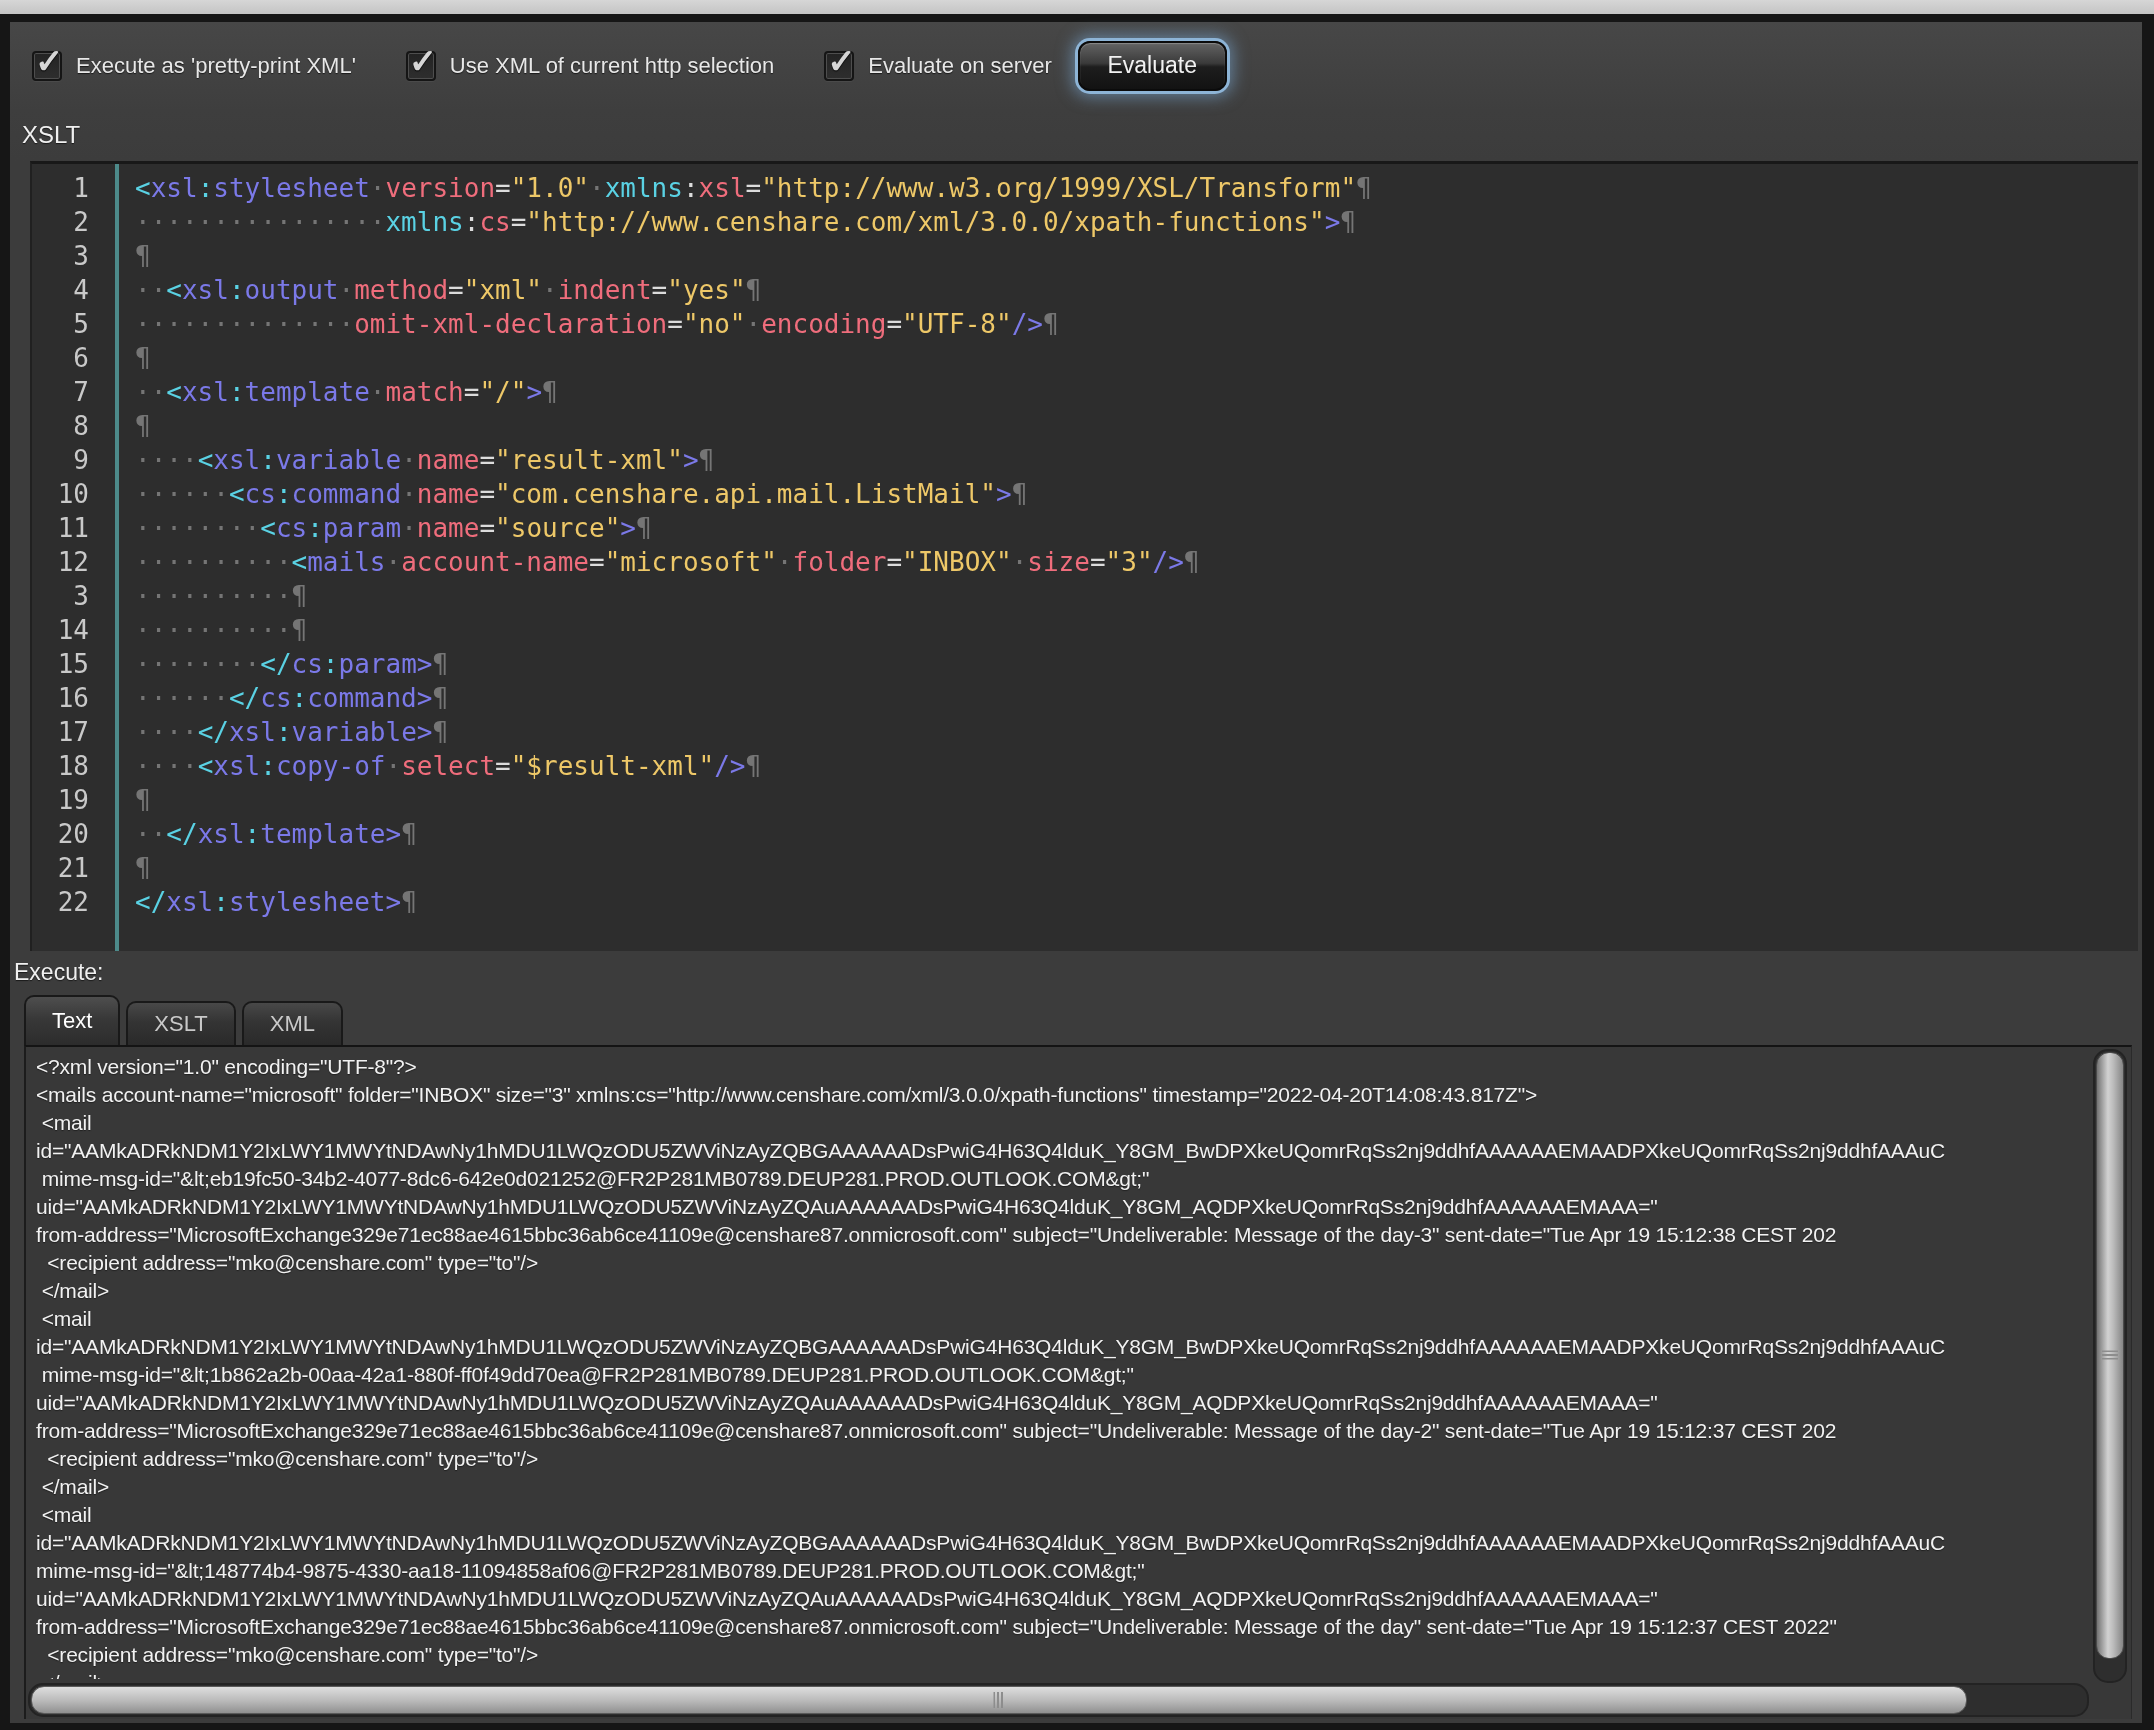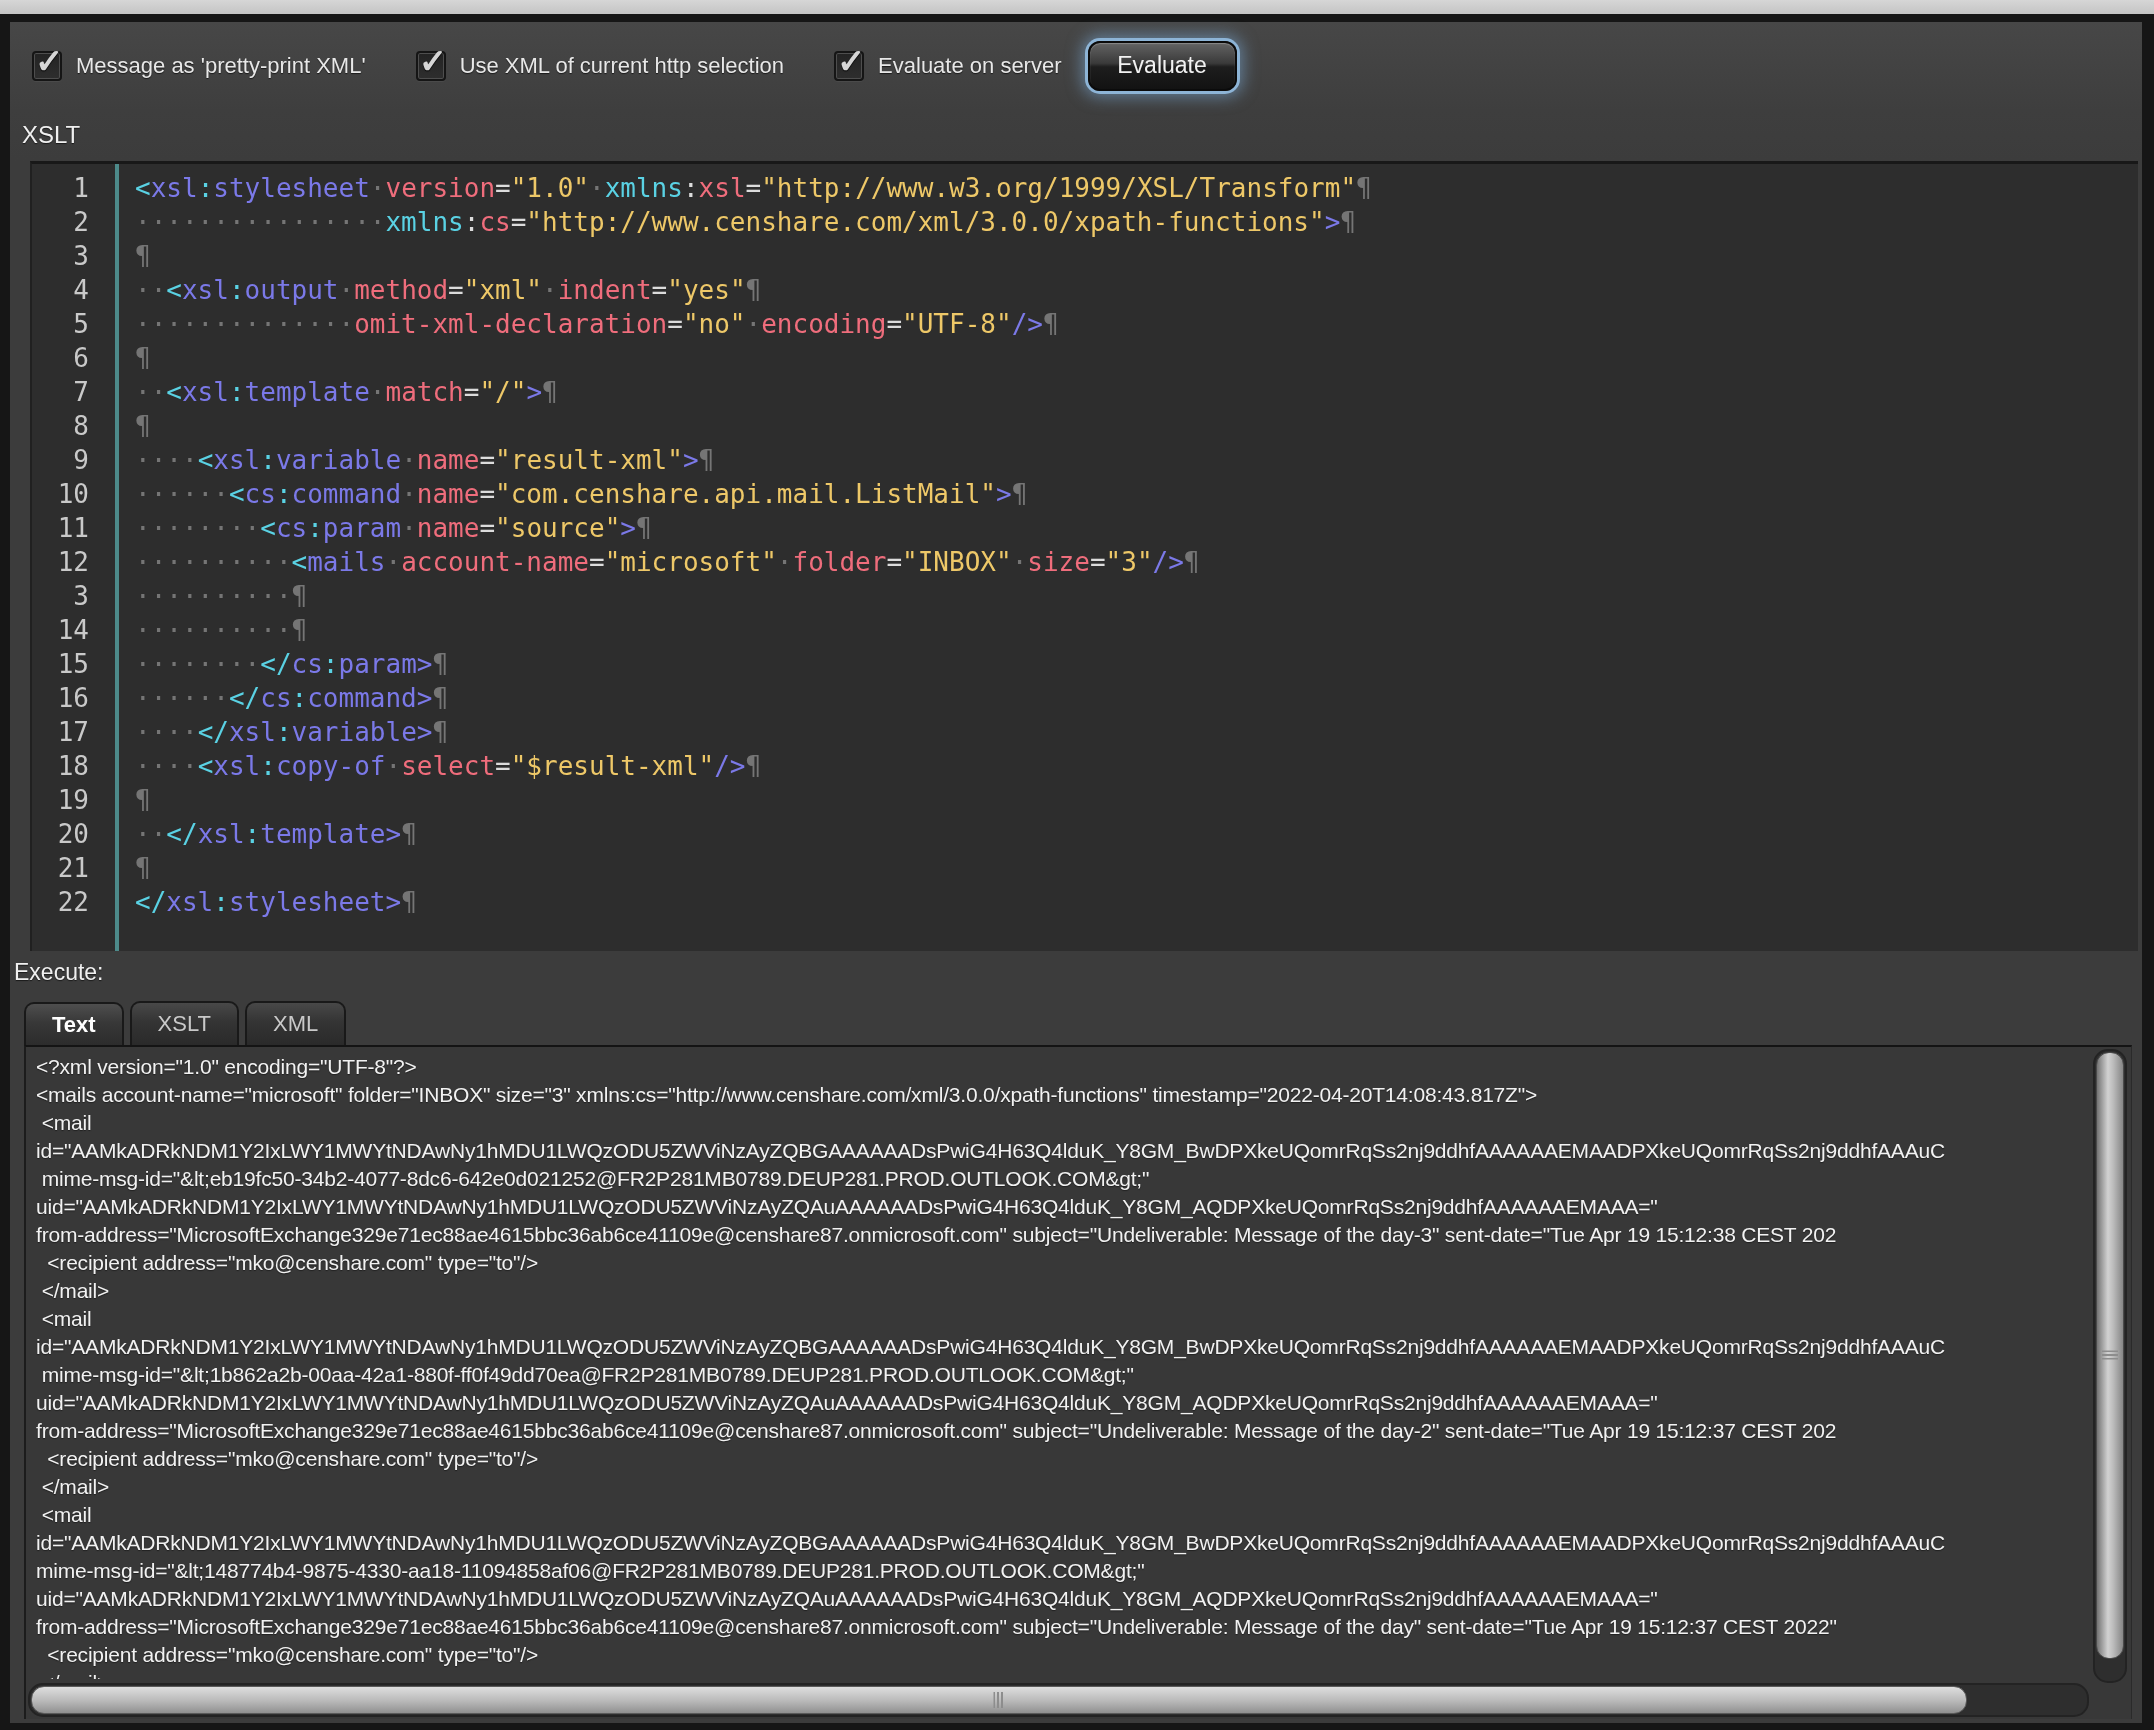--- a/index.html
+++ b/index.html
@@ -34,21 +34,21 @@
   .code-pane{position:absolute;left:0;top:7px;right:0;}
   .code-line{white-space:pre;display:flex;}
   .gutter{flex:0 0 79px;text-align:right;padding-right:22px;color:#c9c9c9;box-sizing:border-box;}
   .code-text{padding-left:24px;}
   
   .tabs{position:absolute;left:14px;top:973px;height:50px;display:flex;align-items:flex-end;}
   .tab{box-sizing:border-box;border:2px solid #191919;border-bottom:none;border-radius:10px 10px 0 0;
     background:linear-gradient(180deg,#484848,#343434 45%,#2a2a2a);
     color:#c9c9c9;font-size:22px;display:flex;align-items:center;justify-content:center;
     height:44px;margin-right:6px;padding:0 26px;cursor:pointer;}
-  .tab.active{height:43px;color:#ffffff;font-weight:bold;
+  .tab.active{height:50px;color:#ffffff;font-weight:normal;
     background:linear-gradient(180deg,#4e4e4e,#383838 45%,#2c2c2c);}
   
   .result-box{position:absolute;left:14px;top:1023px;right:10px;bottom:4px;background:#383838;
     border-top:2px solid #141414;border-left:2px solid #1c1c1c;border-right:1px solid #2a2a2a;}
   .result-text{position:absolute;left:10px;top:6px;right:40px;bottom:40px;overflow:hidden;
     white-space:pre;color:#f2f2f2;font-size:21px;line-height:28px;letter-spacing:-0.2px;
     font-family:"Liberation Sans",sans-serif;text-shadow:0 1px 1px #202020;}
   .v-scroll{position:absolute;top:2px;right:4px;width:30px;bottom:36px;background:#2e2e2e;
     border:2px solid #232323;border-radius:15px;}
   .v-thumb{position:absolute;left:1px;right:1px;top:1px;height:96%;border-radius:13px;cursor:pointer;
@@ -68,21 +68,21 @@
 <div id="stage">
   <div class="titlebar-strip"></div>
 
   <div class="app">
 
     <div class="toolbar">
       <div class="cb-group">
         <span class="checkbox">
           <span class="check">✓</span>
         </span>
-        <span class="cb-label">Message as 'pretty-print XML'</span>
+        <span class="cb-label">Execute as 'pretty-print XML'</span>
       </div>
       <div class="cb-group">
         <span class="checkbox">
           <span class="check">✓</span>
         </span>
         <span class="cb-label">Use XML of current http selection</span>
       </div>
       <div class="cb-group" style="margin-right:0;">
         <span class="checkbox">
           <span class="check">✓</span>

